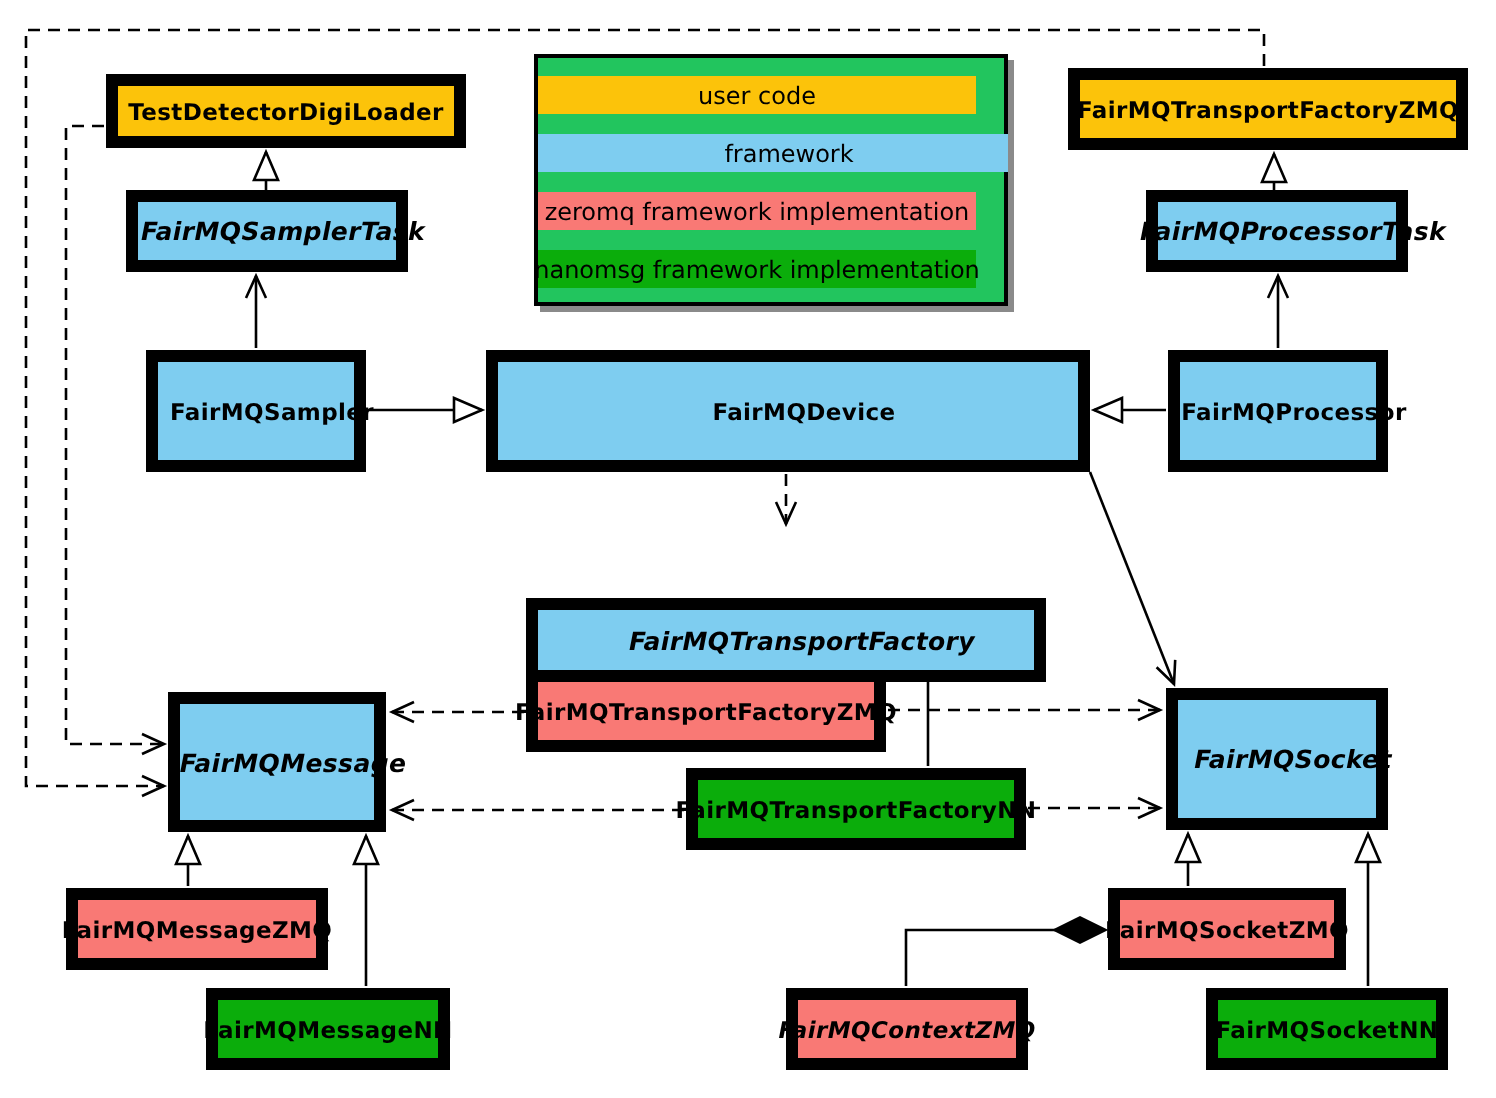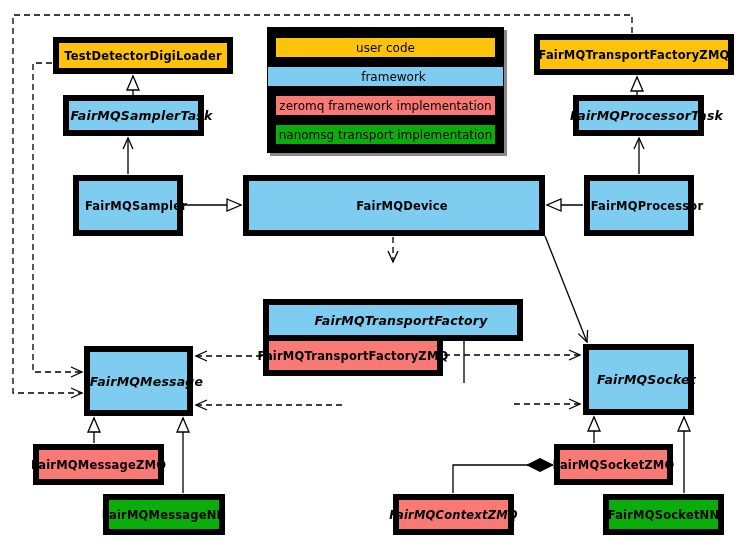--- a/index.html
+++ b/index.html
@@ -40,23 +40,23 @@
   .n-socket{left:583px;top:344px;width:111px;height:71px;}
   .n-messagezmq{left:33px;top:444px;width:131px;height:41px;}
   .n-messagenn{left:103px;top:494px;width:122px;height:41px;}
   .n-contextzmq{left:393px;top:494px;width:121px;height:41px;font-style:italic;}
   .n-socketzmq{left:554px;top:444px;width:119px;height:41px;}
   .n-socketnn{left:603px;top:494px;width:121px;height:41px;}
 
   
   .legend{
     position:absolute;left:267px;top:27px;width:237px;height:126px;
-    box-sizing:border-box;border:2px solid #000;background:#000000;
+    box-sizing:border-box;border:2px solid #000;background:#22c55e;
     box-shadow:3px 3px 0 #8a8a8a;
-    display:flex;flex-direction:column;align-items:center;
+    display:flex;flex-direction:column;
     padding-top:9px;gap:10px;
   }
   .legend-row{
     width:219px;height:19px;
     display:flex;align-items:center;justify-content:center;
     font-size:12px;font-weight:normal;color:#000;white-space:nowrap;
   }
 </style>
 </head>
 <body>
@@ -97,32 +97,33 @@
     <line x1="514" y1="404" x2="580" y2="404" stroke="#000" stroke-width="1.3" stroke-dasharray="6,4" marker-end="url(#vee)"></line>
 
     <path d="M453,493 L453,465 L528,465" fill="none" stroke="#000" stroke-width="1.3"></path>
     <polygon points="553,465 540,458.5 527,465 540,471.5" fill="#000" stroke="#000"></polygon>
   </svg>
 
   <div class="legend">
     <div class="legend-row user">user code</div>
     <div class="legend-row fw">framework</div>
     <div class="legend-row zmq">zeromq framework implementation</div>
-    <div class="legend-row nn">nanomsg transport implementation</div>
+    <div class="legend-row nn">nanomsg framework implementation</div>
   </div>
 
   <div class="node user n-digiloader">TestDetectorDigiLoader</div>
   <div class="node user n-recotask">FairMQTransportFactoryZMQ</div>
   <div class="node fw abstract n-samplertask">FairMQSamplerTask</div>
   <div class="node fw abstract n-processortask">FairMQProcessorTask</div>
   <div class="node fw n-sampler">FairMQSampler</div>
   <div class="node fw n-device">FairMQDevice</div>
   <div class="node fw n-processor">FairMQProcessor</div>
   <div class="node fw abstract n-transportfactory">FairMQTransportFactory</div>
   <div class="node zmq n-tfzmq">FairMQTransportFactoryZMQ</div>
+  <div class="node nn n-tfnn">FairMQTransportFactoryNN</div>
   <div class="node fw abstract n-socket">FairMQSocket</div>
   <div class="node fw abstract n-message">FairMQMessage</div>
   <div class="node zmq n-messagezmq">FairMQMessageZMQ</div>
   <div class="node nn n-messagenn">FairMQMessageNN</div>
   <div class="node zmq n-contextzmq">FairMQContextZMQ</div>
   <div class="node zmq n-socketzmq">FairMQSocketZMQ</div>
   <div class="node nn n-socketnn">FairMQSocketNN</div>
 
 </div>
 

